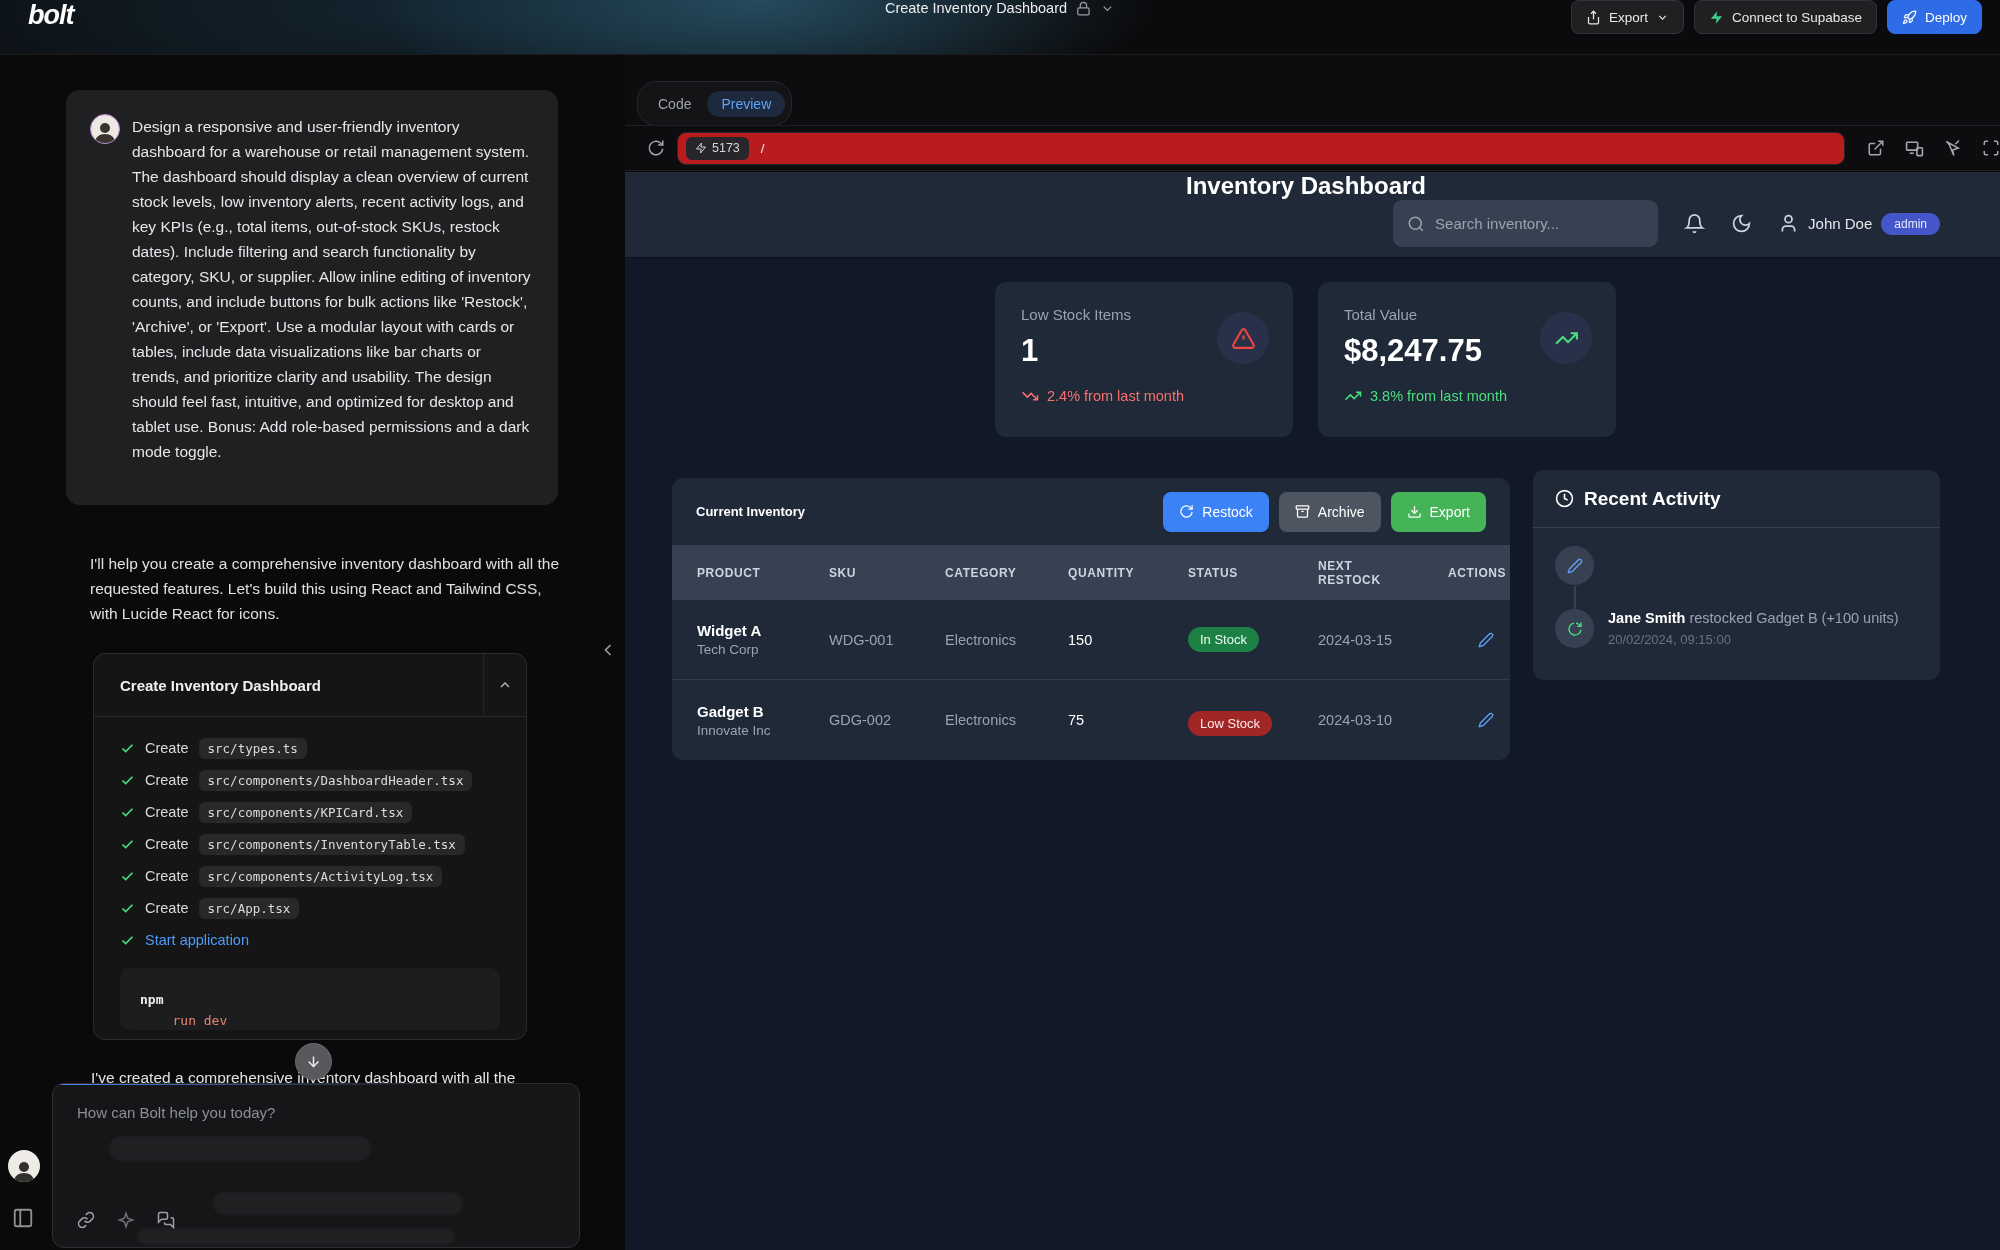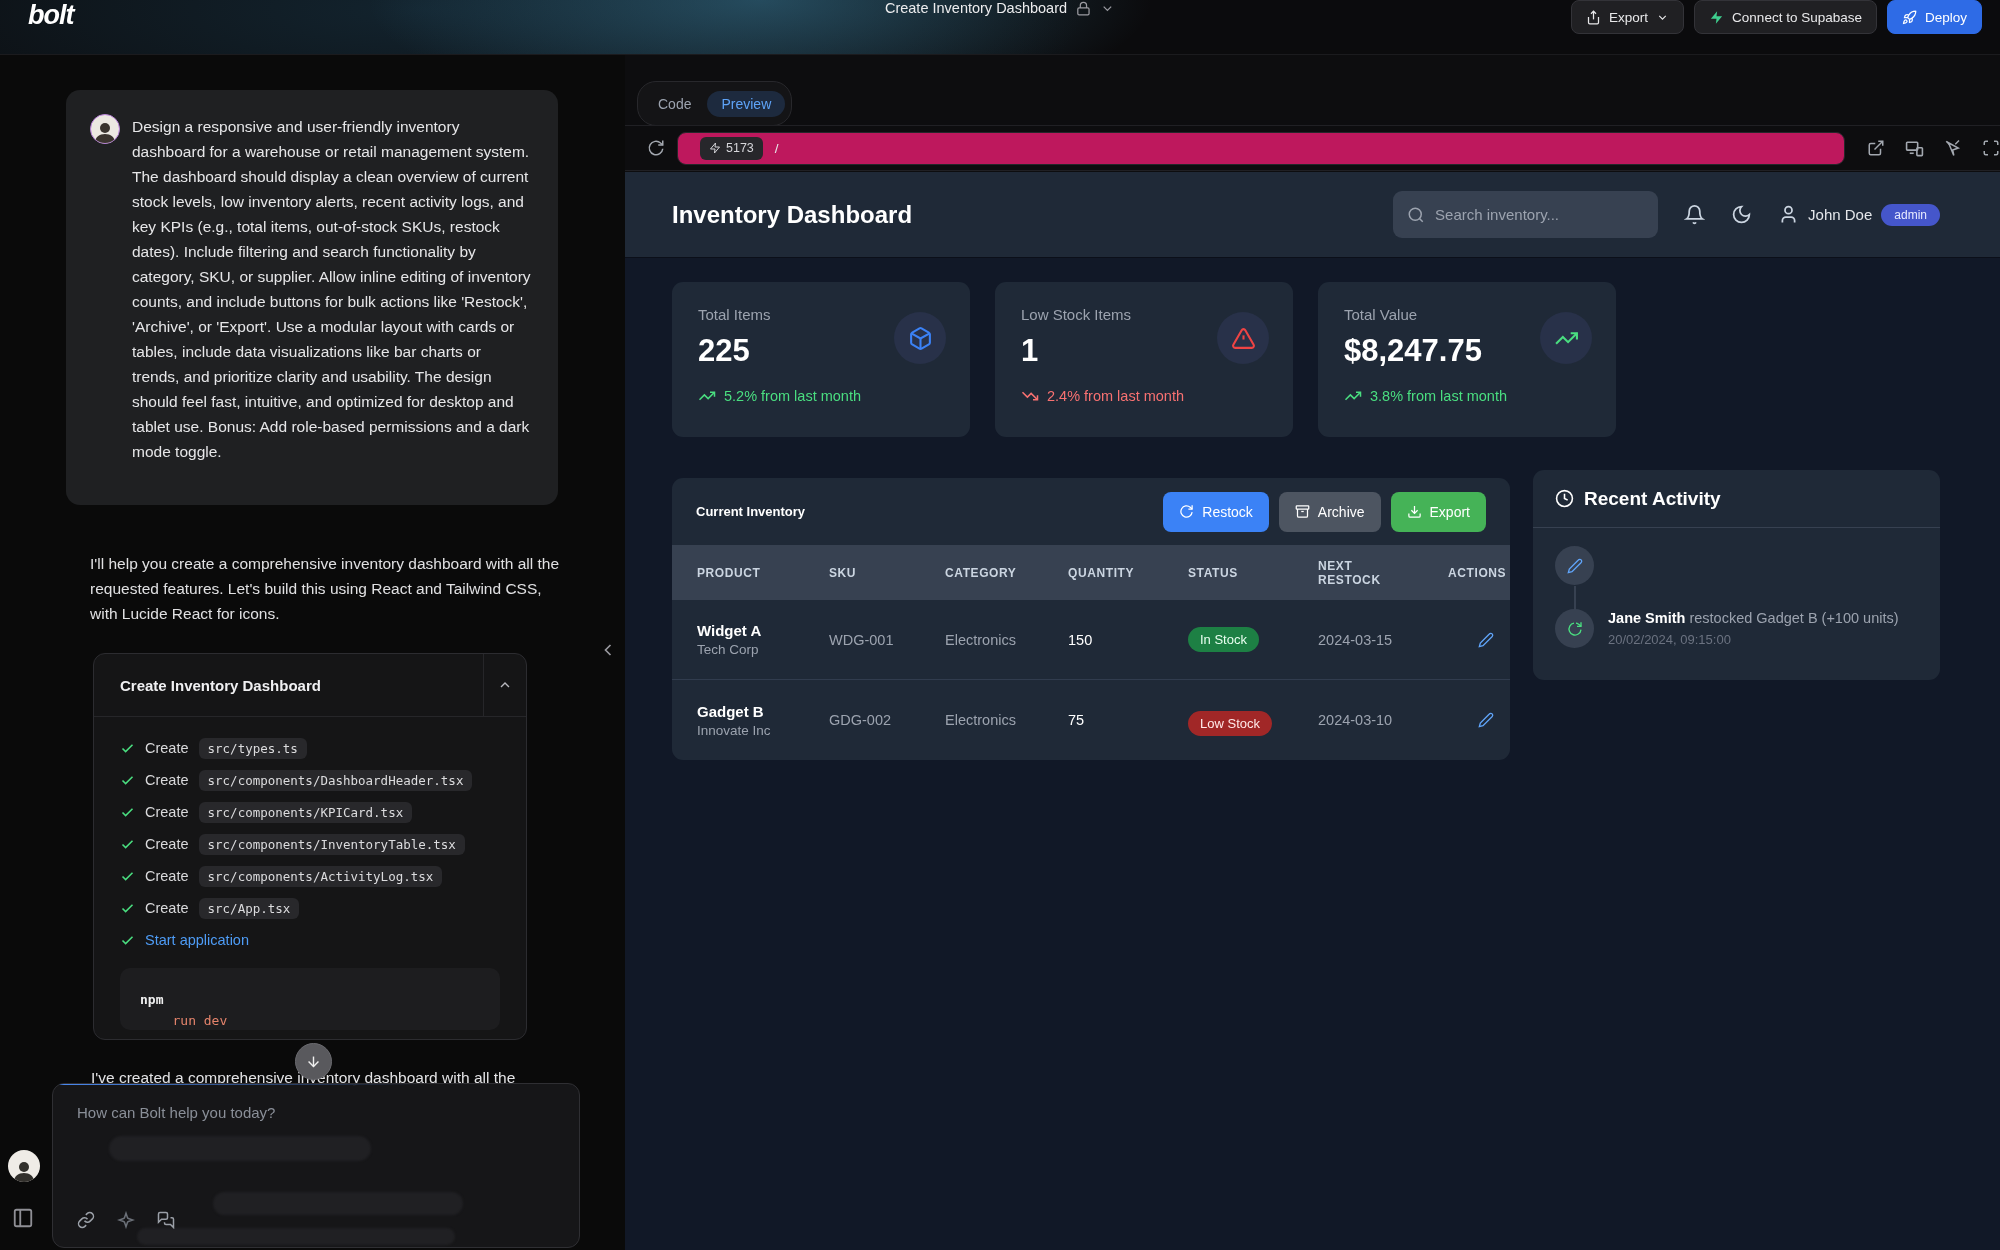--- a/index.html
+++ b/index.html
@@ -78,32 +78,32 @@
 
   
   .preview { position:absolute; top:55px; left:625px; width:1375px; bottom:0; background:#0d0d0f; }
   .tabs { position:absolute; left:12px; top:26px; height:45px; display:flex; align-items:center;
     gap:2px; padding:0 6px; background:#141416; border:1px solid #28282c; border-radius:19px; }
   .tab { padding:5px 14px; font-size:14px; color:#9ca3af; border-radius:14px; cursor:pointer; }
   .tab.active { color:#5ea3f7; background:#1d2a3e; font-weight:500; }
   .tool-divider { position:absolute; left:0; right:0; height:1px; background:#202024; }
   .url-row { position:absolute; left:0; right:0; top:71px; height:44px; display:flex; align-items:center; }
   .reload { margin-left:22px; color:#a3a8b0; cursor:pointer; }
-  .url-bar { margin-left:12px; width:1170px; height:33px; background:#be185d; border:1px solid #26262a;
-    border-radius:9px; display:flex; align-items:center; padding:0 22px; cursor:text; }
+  .url-bar { margin-left:12px; width:1170px; height:33px; background:#b91c1c; border:1px solid #26262a;
+    border-radius:9px; display:flex; align-items:center; padding:0 8px; cursor:text; }
   .port-badge { height:23px; display:flex; align-items:center; gap:5px; background:#27272b;
     border-radius:6px; padding:0 9px; font-size:12.5px; color:#d6d6da; }
   .url-path { margin-left:12px; font-size:13.5px; color:#e8e8ea; }
   .url-icons { display:flex; gap:20px; margin-left:22px; color:#a3a8b0; }
   .url-icons .ic { cursor:pointer; }
 
   
   .app { position:absolute; top:117px; left:0; right:0; bottom:0; background:#111827; }
   .app-header { height:85px; background:#1f2937; display:flex; align-items:center;
-    padding:0 60px 0 47px; box-shadow:0 1px 0 rgba(0,0,0,.35); }
+    padding:0 60px 0 47px; box-shadow:0 1px 0 rgba(0,0,0,.35);flex-direction:column; }
   .app-title { font-size:24px; font-weight:700; color:#fff; }
   .hdr-right { margin-left:auto; display:flex; align-items:center; gap:26px; }
   .search-box { width:265px; height:47px; background:#374151; border-radius:9px;
     display:flex; align-items:center; padding:0 14px; gap:10px; color:#9ca3af; }
   .search-box input { flex:1; background:transparent; border:none; outline:none;
     font-family:"Liberation Sans", sans-serif; font-size:15px; color:#e5e7eb; }
   .search-box input::placeholder { color:#9ca3af; }
   .hdr-icon { color:#cbd5e1; cursor:pointer; }
   .user-cluster { display:flex; align-items:center; gap:9px; cursor:pointer; }
   .user-name { font-size:15px; color:#e5e7eb; }
@@ -454,40 +454,20 @@
                 <path d="M19 21v-2a4 4 0 0 0-4-4H9a4 4 0 0 0-4 4v2"></path>
                 <circle cx="12" cy="7" r="4"></circle>
               </svg>
           </span>
           <span class="user-name">John Doe</span>
           <span class="role-badge">admin</span>
         </div>
       </div>
     </div>
 
-    <div class="kpi" style="left:47px">
-      <div class="kpi-label">Total Items</div>
-      <div class="kpi-value">225</div>
-      <div class="kpi-trend up">
-        <span class="ic">
-            <svg width="18" height="18" viewBox="0 0 24 24" fill="none" stroke="currentColor" stroke-width="2">
-              <polyline points="22 7 13.5 15.5 8.5 10.5 2 17"></polyline>
-              <polyline points="16 7 22 7 22 13"></polyline>
-            </svg>
-          </span>
-        <span>5.2% from last month</span>
-      </div>
-      <div class="kpi-iconwrap" style="color:#3b82f6">
-        <svg width="25" height="25" viewBox="0 0 24 24" fill="none" stroke="currentColor" stroke-width="2">
-            <path d="M21 16V8a2 2 0 0 0-1-1.73l-7-4a2 2 0 0 0-2 0l-7 4A2 2 0 0 0 3 8v8a2 2 0 0 0 1 1.73l7 4a2 2 0 0 0 2 0l7-4A2 2 0 0 0 21 16z"></path>
-            <polyline points="3.29 7 12 12 20.71 7"></polyline>
-            <line x1="12" y1="22" x2="12" y2="12"></line>
-          </svg>
-      </div>
-    </div>
     <div class="kpi" style="left:370px">
       <div class="kpi-label">Low Stock Items</div>
       <div class="kpi-value">1</div>
       <div class="kpi-trend down">
         <span class="ic">
             <svg width="18" height="18" viewBox="0 0 24 24" fill="none" stroke="currentColor" stroke-width="2">
               <polyline points="22 17 13.5 8.5 8.5 13.5 2 7"></polyline>
               <polyline points="16 17 22 17 22 11"></polyline>
             </svg>
           </span>

